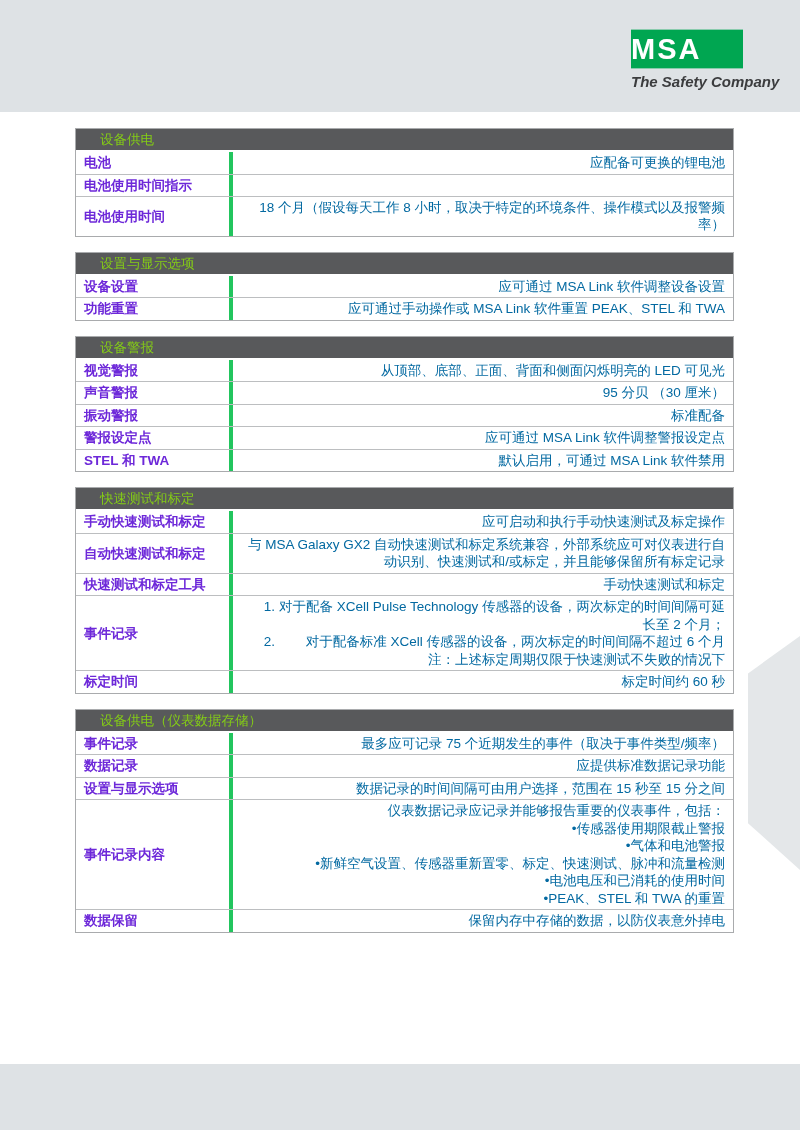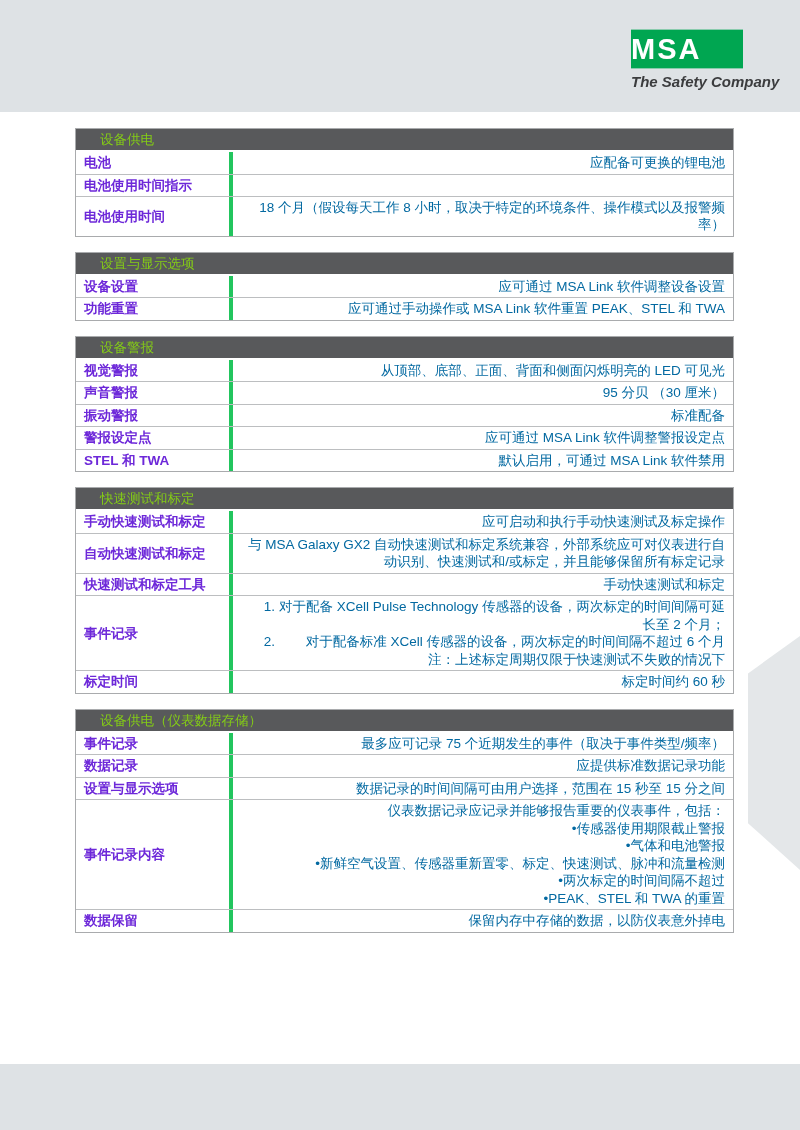--- a/index.html
+++ b/index.html
@@ -170,21 +170,21 @@
         <div class="tlabel">设置与显示选项</div>
         <div class="tvalue">数据记录的时间间隔可由用户选择，范围在 15 秒至 15 分之间</div>
       </div>
       <div class="trow">
         <div class="tlabel">事件记录内容</div>
         <div class="tvalue">
           <div class="intro-line">仪表数据记录应记录并能够报告重要的仪表事件，包括：</div>
           <div class="bullet-line">•传感器使用期限截止警报</div>
           <div class="bullet-line">•气体和电池警报</div>
           <div class="bullet-line">•新鲜空气设置、传感器重新置零、标定、快速测试、脉冲和流量检测</div>
-          <div class="bullet-line">•两次标定的时间间隔不超过</div>
+          <div class="bullet-line">•电池电压和已消耗的使用时间</div>
           <div class="bullet-line">•PEAK、STEL 和 TWA 的重置</div>
         </div>
       </div>
       <div class="trow">
         <div class="tlabel">数据保留</div>
         <div class="tvalue">保留内存中存储的数据，以防仪表意外掉电</div>
       </div>
     </section>
   </main>
 

